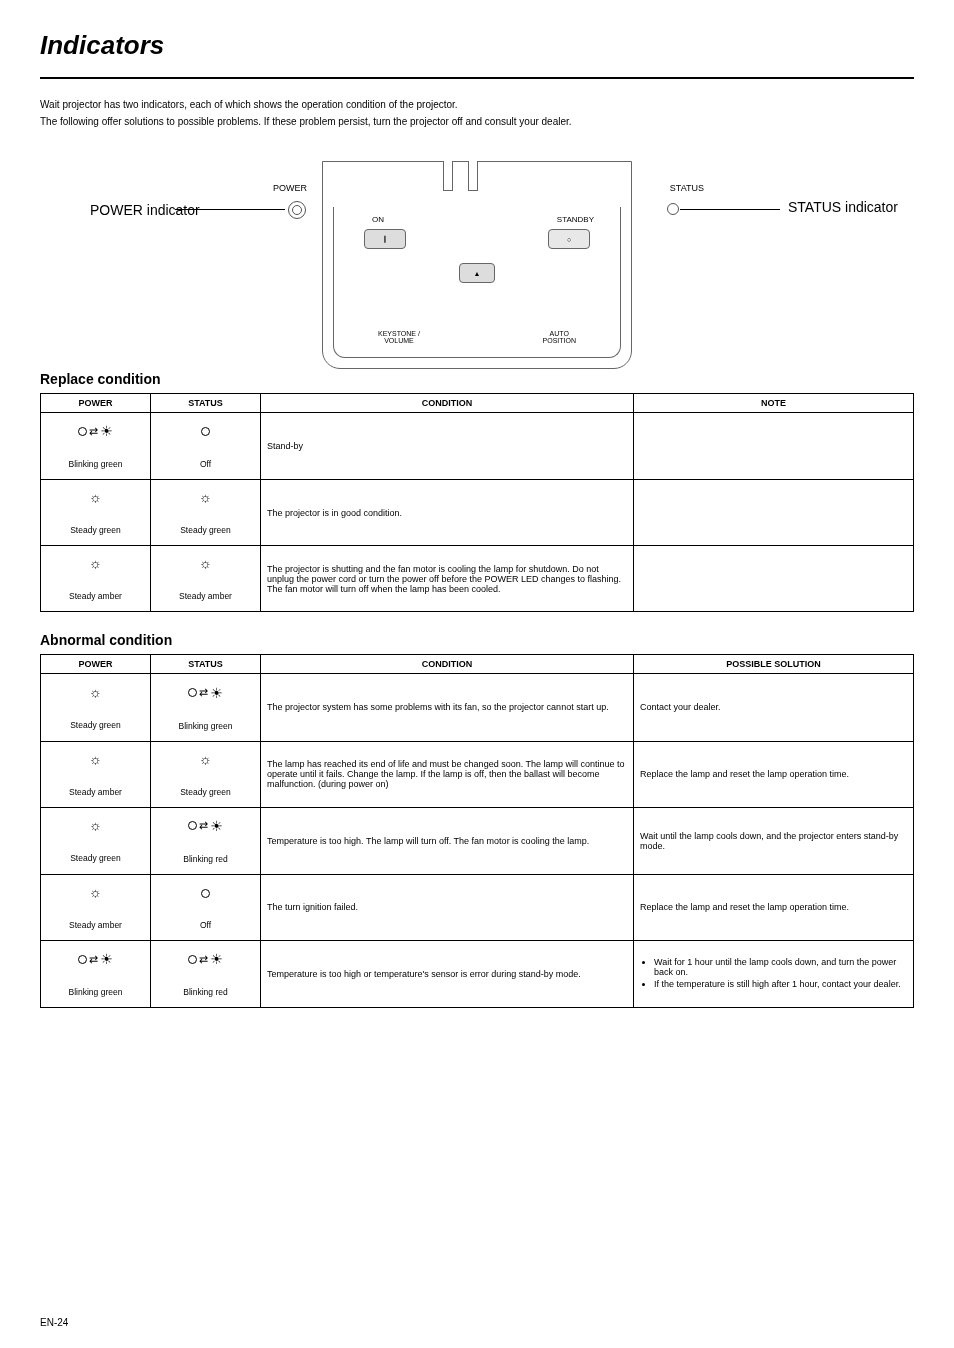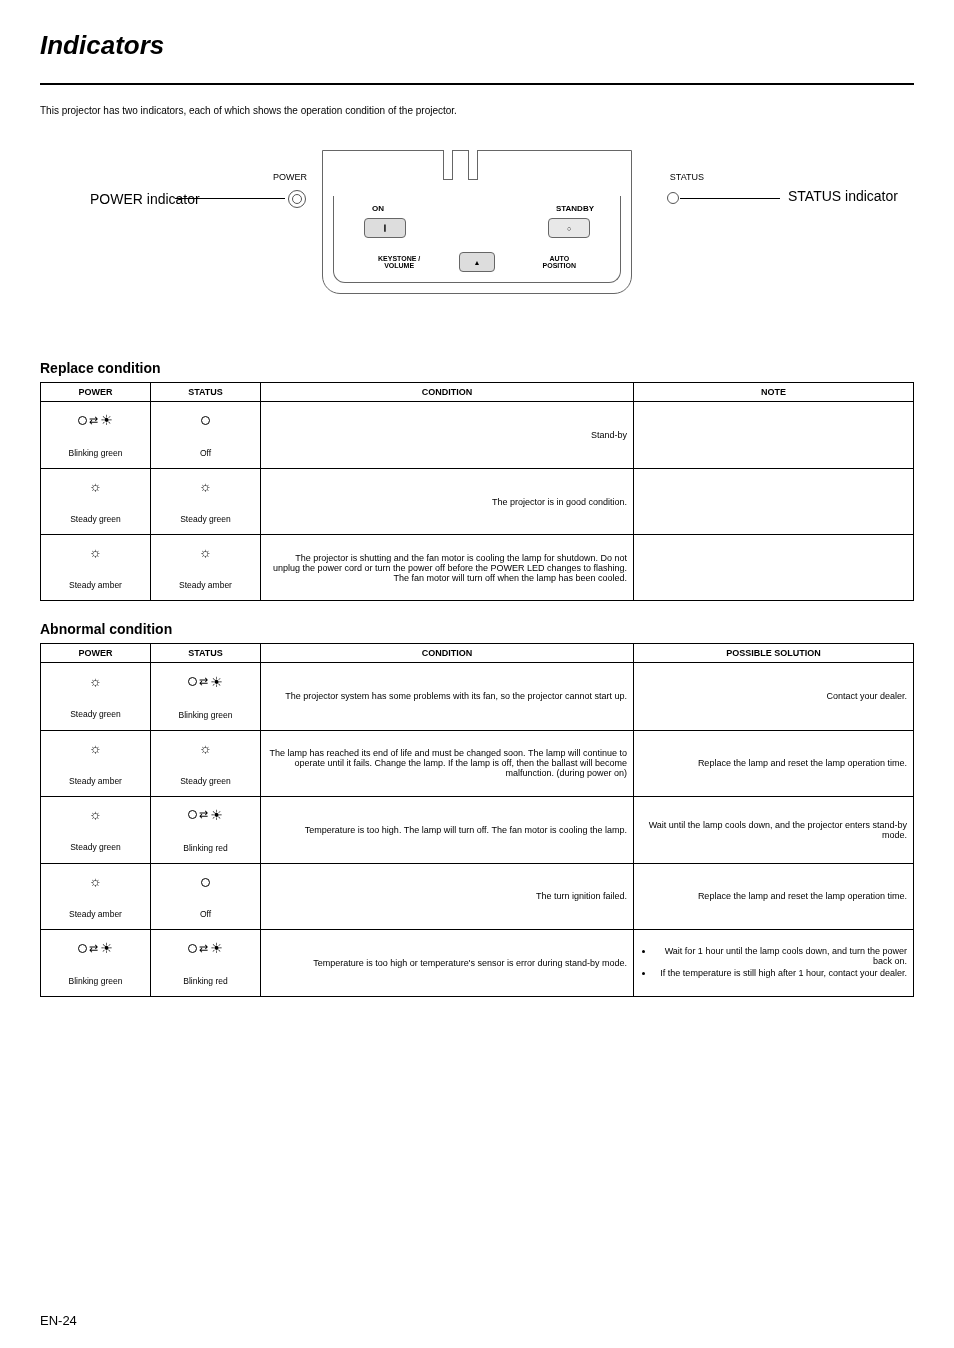--- a/index.html
+++ b/index.html
@@ -11,21 +11,21 @@
     font-size: 10px;
     color: #000;
     background: #fff;
     position: relative;
   }
   h1 {
     font-style: italic;
     font-weight: bold;
     font-size: 26px;
     border-bottom: 2px solid #000;
-    padding-bottom: 22px;
+    padding-bottom: 16px;
     margin-bottom: 18px;
   }
   .intro p { font-size: 10px; line-height: 1.5; margin-bottom: 2px; }
   .diagram-area {
     position: relative;
     height: 210px;
     margin: 12px 0 20px 0;
   }
   .diag-label {
     position: absolute;
@@ -35,24 +35,23 @@
     position: absolute;
     height: 1px;
     background: #000;
   }
   .panel {
     position: absolute;
     left: 50%;
     top: 20px;
     transform: translateX(-50%);
     width: 310px;
-    height: 144px;
+    height: 208px;
     border: 1px solid #666;
     border-radius: 0 0 18px 18px;
-    font-weight: bold;
   }
   .panel .cutout-left, .panel .cutout-right {
     position: absolute;
     width: 10px; height: 30px;
     top: -1px;
     border: 1px solid #666;
     background: #fff;
   }
   .panel .cutout-left { left: 120px; border-top: none; }
   .panel .cutout-right { left: 145px; border-top: none; }
@@ -99,51 +98,52 @@
   table {
     width: 100%;
     border-collapse: collapse;
     margin-bottom: 20px;
   }
   th, td {
     border: 1px solid #000;
     padding: 4px 6px;
     font-size: 9px;
     vertical-align: middle;
-    text-align: right;
+    text-align: left;
   }
   th { text-align: center; font-weight: bold; background: #fff; }
   .col-pwr { width: 110px; }
   .col-sts { width: 110px; }
   .col-cond {  }
   .col-note { width: 280px; }
   .led-cell { text-align: center; padding: 10px 4px; }
   .led-icon { display:inline-block; line-height:1; margin-bottom:3px; font-size:14px; }
   .led-label { display:block; font-size:8.5px; margin-top:18px; }
   .blink-combo { white-space: nowrap; }
   .circ-off { display:inline-block; width:9px;height:9px;border:1px solid #000;border-radius:50%; vertical-align:middle; }
   .arrows { display:inline-block; font-size:11px; margin:0 2px; vertical-align:middle; }
   .sun-filled { display:inline-block; vertical-align:middle; }
   .sun-hollow { display:inline-block; vertical-align:middle; }
   ul.sol { padding-left: 14px; margin:0; }
   ul.sol li { margin-bottom: 2px; }
   .page-num {
     position: absolute;
     bottom: 20px;
     left: 40px;
-    font-size: 13px;
+    font-size: 10px;
   }
 </style>
 </head>
 <body>
 
 <h1>Indicators</h1>
 
 <div class="intro">
-  <p>This projector has two indicators, each of which shows the operation condition of the projector.</p>
+  <p>Wait projector has two indicators, each of which shows the operation condition of the projector.</p>
+  <p>The following offer solutions to possible problems. If these problem persist, turn the projector off and consult your dealer.</p>
 </div>
 
 <div class="diagram-area">
   <span class="diag-label" style="left:50px; top:61px;">POWER indicator</span>
   <div class="leader-line" style="left:135px; top:68px; width:110px;"></div>
   <span class="pwr-text">POWER</span>
   <span class="pwr-led-outer">
       <span class="pwr-led-inner"></span>
     </span>
 

